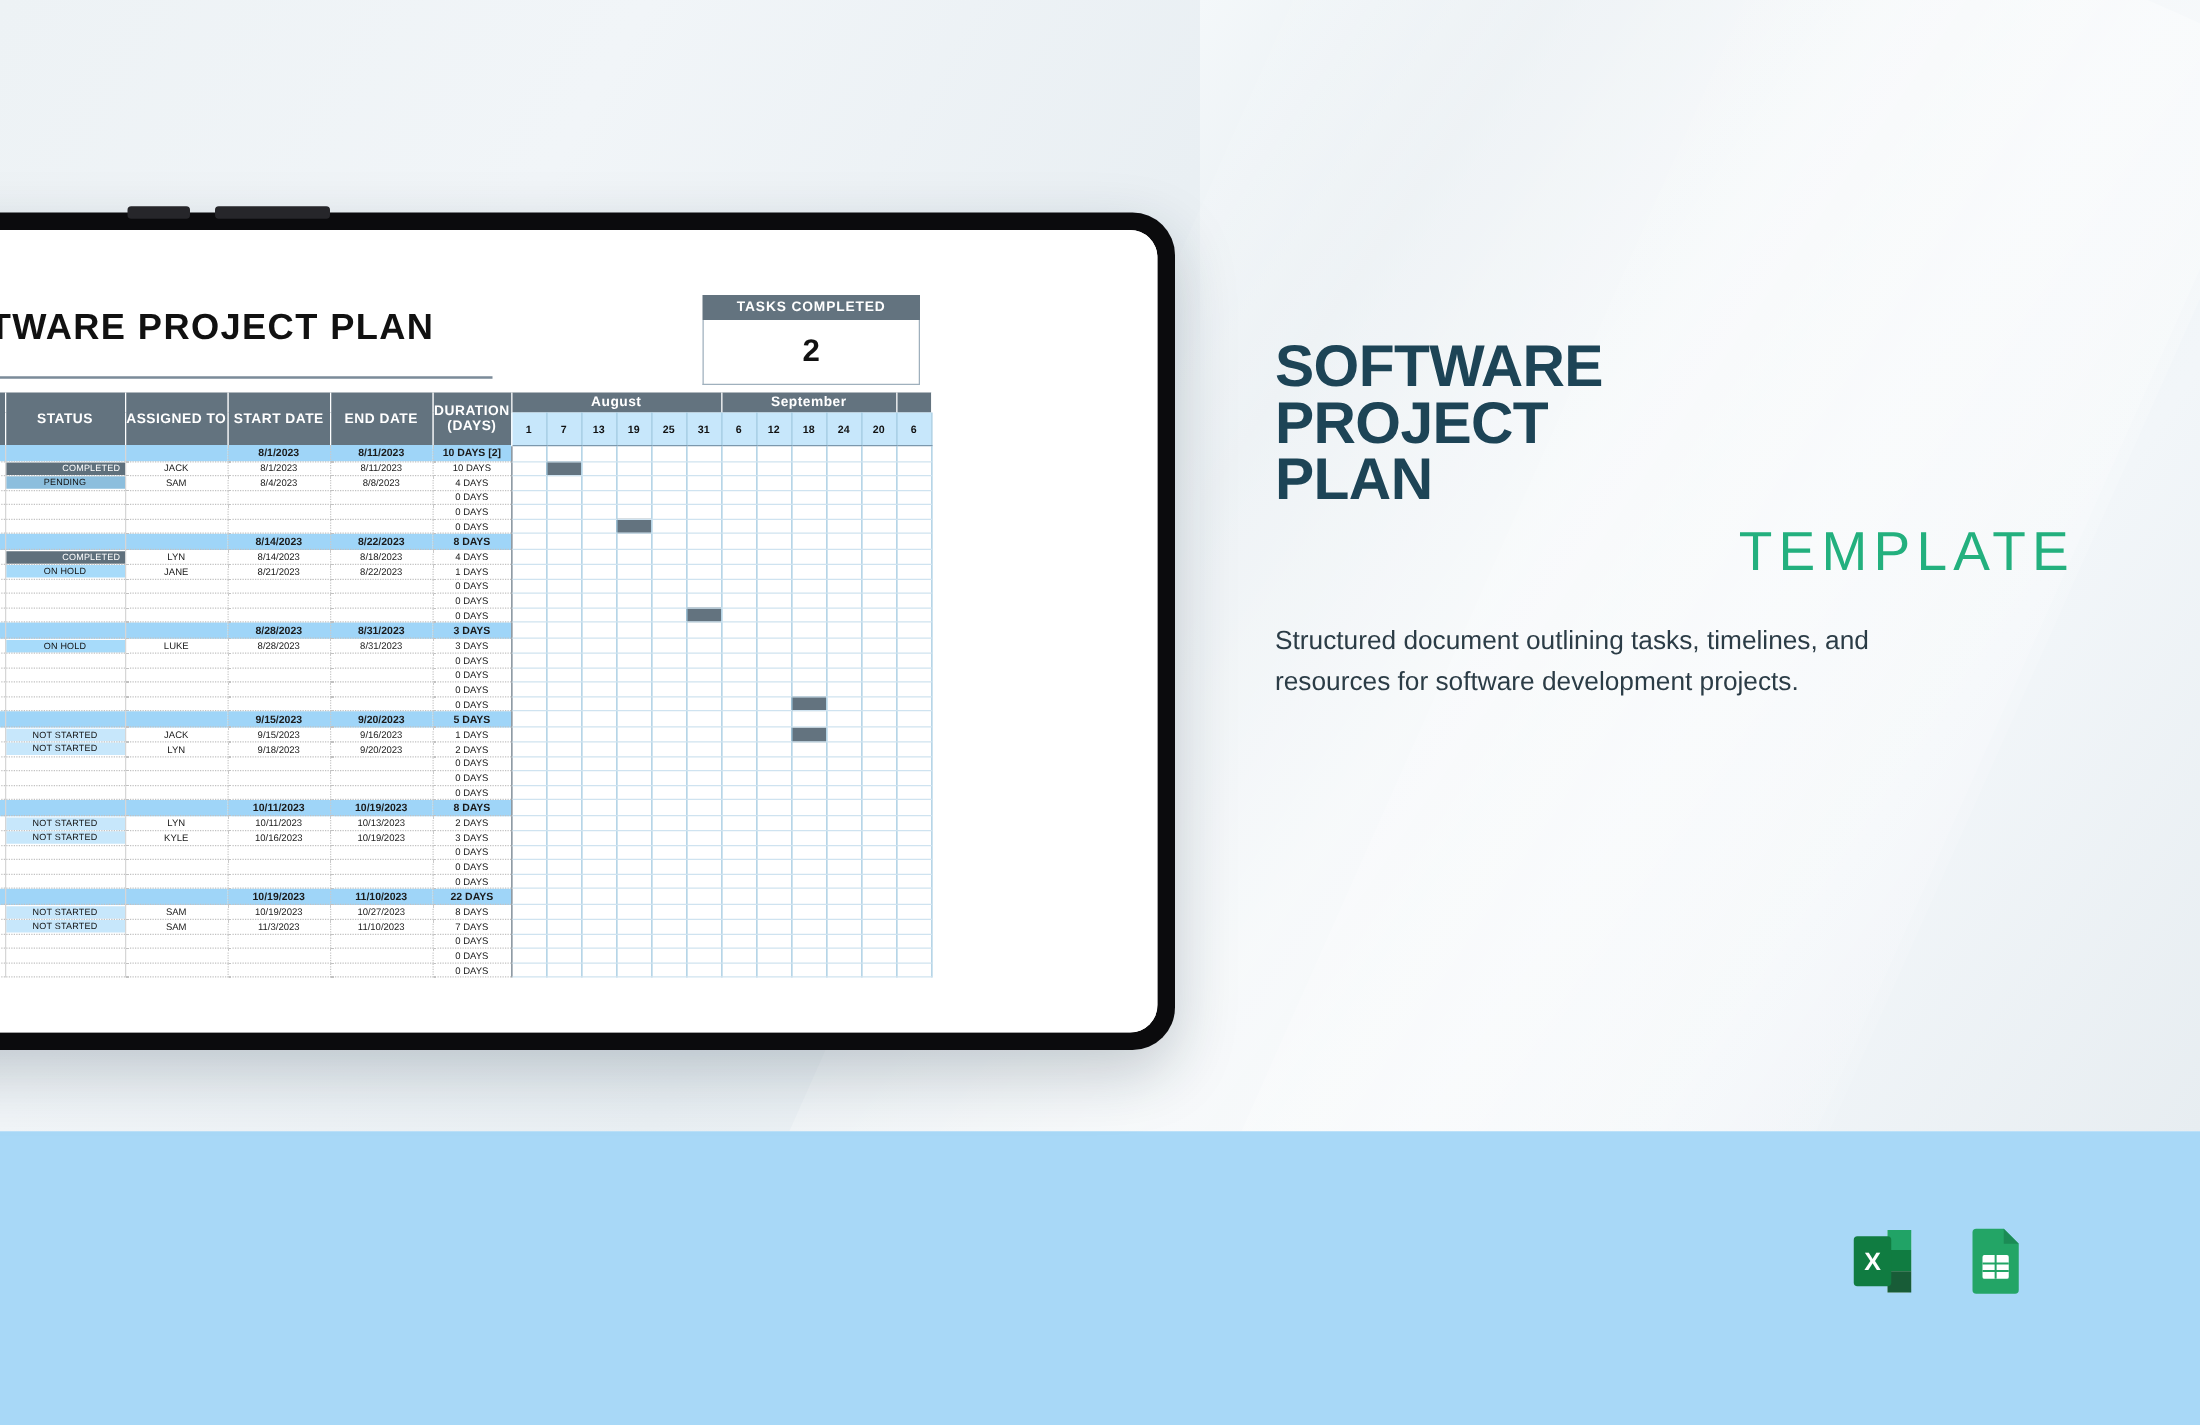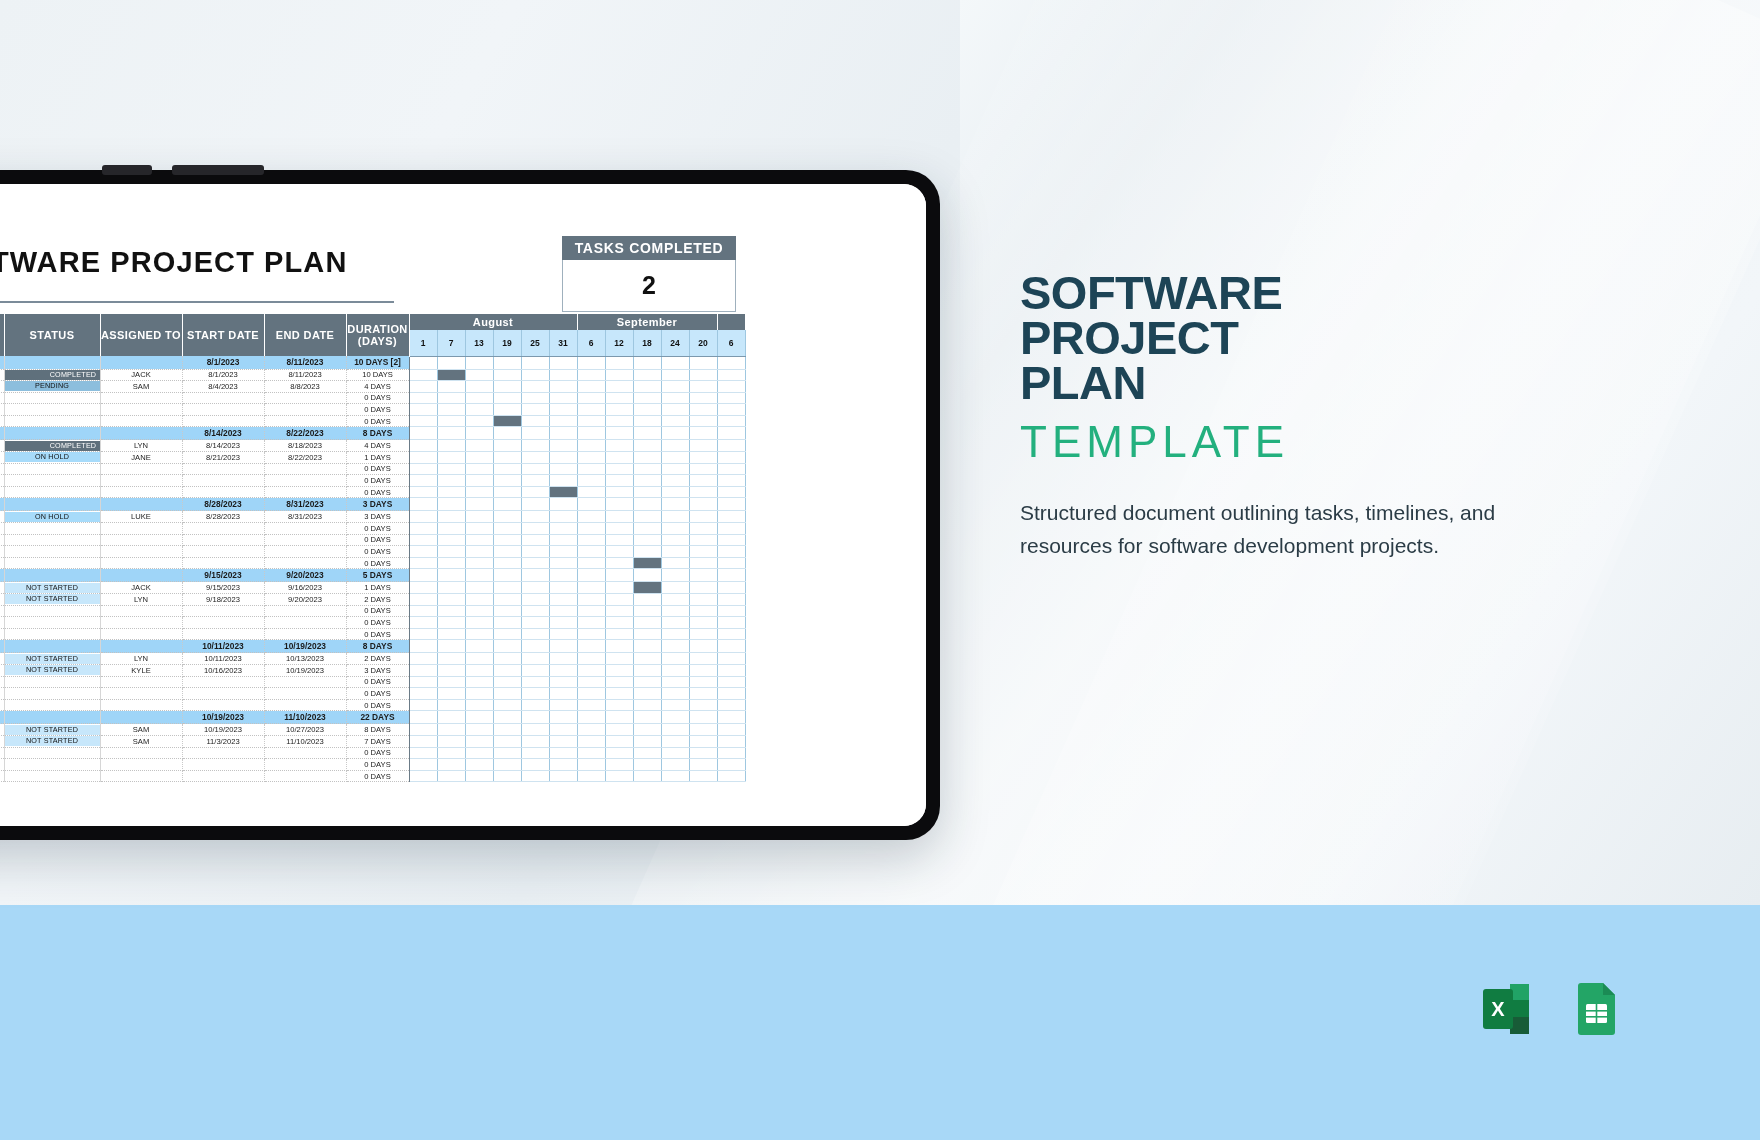--- a/index.html
+++ b/index.html
@@ -73,21 +73,21 @@
   }
   .title-rule {
     position: absolute; left: -20px; top: 91px; width: 520px;
     border-top: 2px solid #7b8b99;
   }
 
   .stats { position: absolute; left: 668px; top: 26px; display: flex; gap: 34px; }
   .stat { width: 174px; }
   .stat-head {
     background: #63737f; color: #fff; text-align: center;
-    font-size: 14px; font-weight: 600; letter-spacing: .7px;
+    font-size: 11px; font-weight: 600; letter-spacing: .7px;
     padding: 4px 0 4px;
   }
   .stat-body {
     border: 1px solid #9fb0bd; border-top: none; height: 52px;
     display: flex; align-items: center; justify-content: center;
     font-size: 25px; font-weight: 700; color: #111;
   }
 
   
   .tbl { position: absolute; left: -70px; top: 130px; border-collapse: collapse; }
@@ -151,21 +151,21 @@
   .pill.notstarted { background: #c7e7fb; color: #111; }
 
   
   .panel { position: absolute; left: 1020px; top: 270px; width: 640px; }
   .panel-title {
     font-size: 47px; line-height: .96; font-weight: 700;
     color: #1d4456; letter-spacing: -.5px;
   }
   .panel-sub {
     margin-top: 12px;
-    font-size: 44px; font-weight: 500; letter-spacing: 5px; color: #23b07e;
+    font-size: 44px; font-weight: 500; letter-spacing: 5px; color: #23b07e; text-align: right;
   }
   .panel-desc {
     margin-top: 30px; width: 540px;
     font-size: 21px; line-height: 1.55; color: #2b3c46; font-weight: 400;
   }
 
   
   .logos { position: absolute; left: 1480px; top: 980px; display: flex; gap: 38px; }
   .logo { width: 52px; height: 58px; position: relative; }
   .logo svg { display: block; }

